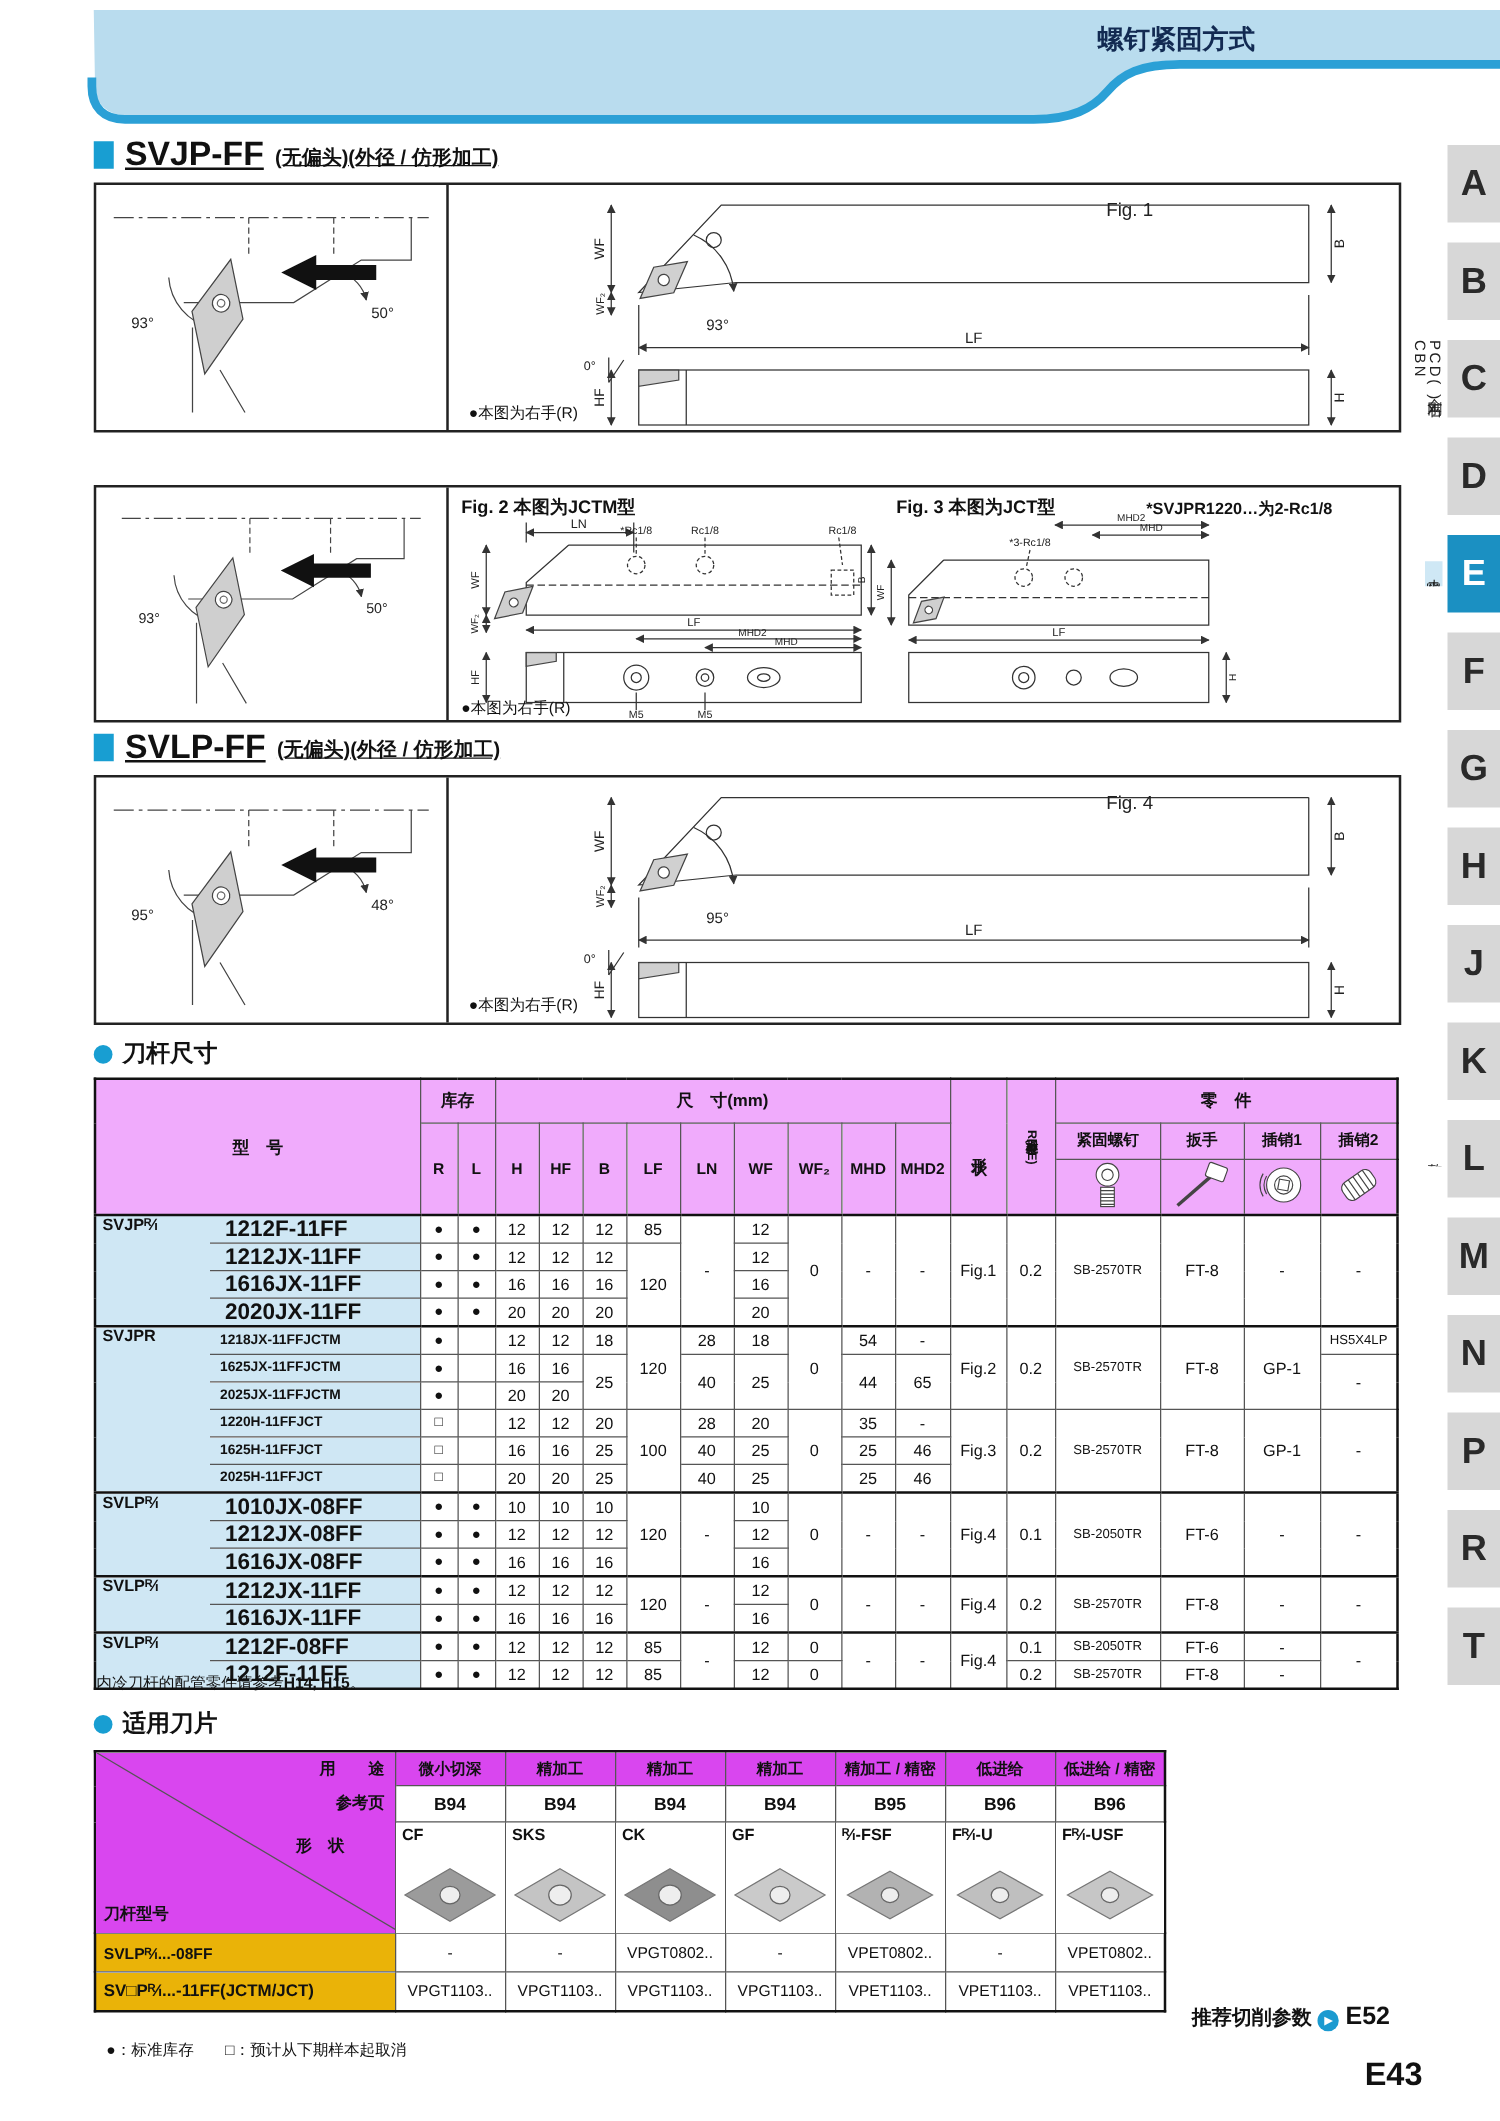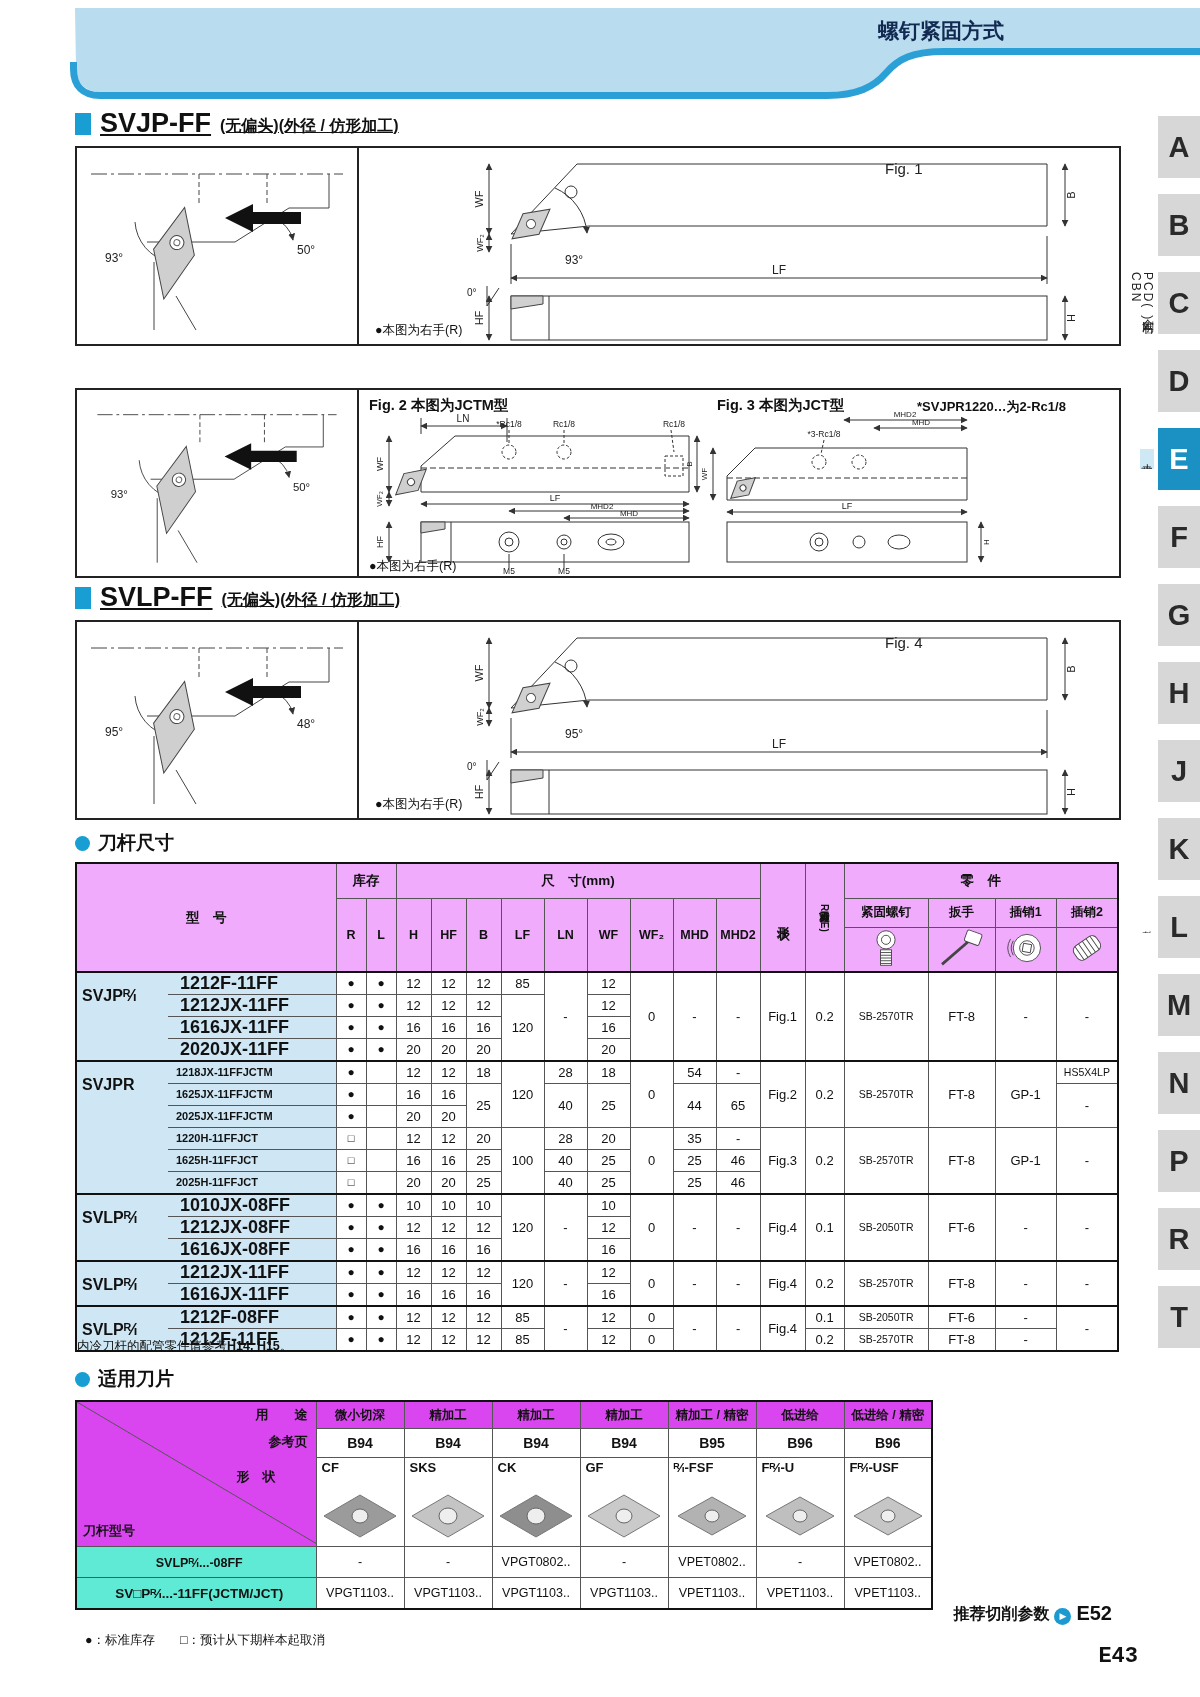--- a/index.html
+++ b/index.html
@@ -31,60 +31,60 @@
             border:2px solid #111;background:#fff;}
   .dim th,.dim td{border:1px solid #555;padding:0;text-align:center;font-size:13px;height:21px;
                   line-height:1.05;overflow:hidden;white-space:nowrap;}
   .dim thead th{background:#f0abfc;font-weight:bold;font-size:13.5px;}
   .dim thead tr.h1 th{height:34px;}
   .dim thead tr.h2 th{height:28px;font-size:12.5px;}
   .dim thead tr.h3 th{height:42px;}
   .dim thead tr:last-child th{border-bottom:2px solid #111;}
   .dim tr.grp td{border-top:2px solid #111;}
   .dim tr.sub td{border-top:1.5px solid #333;}
-  .dim td.pfx{background:#cfe7f4;font-weight:bold;text-align:left;padding-left:5px;font-size:16px;
-              border-right:none;vertical-align:top;padding-top:15px;}
+  .dim td.pfx{background:#cfe7f4;font-weight:bold;text-align:left;padding-left:5px;font-size:13px;
+              border-right:none;vertical-align:top;padding-top:0;}
   .dim td.mdl{background:#cfe7f4;font-weight:bold;text-align:left;padding-left:12px;border-left:none;font-size:18px;}
   .dim td.mdl.sm{font-size:11px;padding-left:8px;}
   .dim td.sm{font-size:10.5px;}
   .dim td.dot{font-size:12px;}
   .dim td.sq{font-size:11px;}
   .vt{writing-mode:vertical-rl;text-orientation:mixed;margin:0 auto;font-size:12.5px;letter-spacing:2px;line-height:1.1;}
   .vt.re{font-size:10px;letter-spacing:0;}
   .dim-note{position:absolute;left:77px;top:1338px;font-size:12.5px;}
   
   table.ins{position:absolute;left:75px;top:1400px;width:856px;border-collapse:collapse;table-layout:fixed;
             border:2px solid #111;background:#fff;}
   .ins td{border:1px solid #555;padding:0;text-align:center;overflow:hidden;}
   .ins tr.iu td{height:26px;background:#d946ef;font-size:12.5px;font-weight:bold;}
   .ins tr.ip td{height:28px;font-size:14px;font-weight:bold;background:#fff;}
   .ins tr.is td{height:88px;background:#fff;position:relative;vertical-align:bottom;}
   .ins tr.ir td{height:30px;font-size:12.5px;}
   .ins td.diag{background:#e2e2e2;position:relative;}
-  .ins td.rl{background:#5eead4;font-weight:bold;text-align:center;padding-left:6px;font-size:15px;white-space:nowrap;}
+  .ins td.rl{background:#eab308;font-weight:bold;text-align:left;padding-left:6px;font-size:15px;white-space:nowrap;}
   .ins tr.ir:last-child td.rl{font-size:13.5px;}
   .diag-lab{position:absolute;font-size:13px;font-weight:bold;}
   .grade{position:absolute;top:2px;left:5px;font-size:13px;font-weight:bold;}
   .ins .dia-wrap{display:block;margin:28px auto 6px auto;width:84px;height:48px;}
   
   .sidebar{position:absolute;left:1120px;top:116px;width:80px;display:flex;flex-direction:column;gap:16px;}
   .sb-item{height:62px;display:flex;align-items:center;justify-content:flex-end;}
   .sb-label{writing-mode:vertical-rl;text-orientation:mixed;font-size:12px;letter-spacing:2px;line-height:1;
             margin-right:4px;color:#222;max-height:96px;overflow:hidden;}
   .sb-letter{width:42px;height:62px;background:#d7d7d7;display:flex;align-items:center;justify-content:center;
              font-size:29px;font-weight:bold;color:#2a2a2a;flex:none;}
   .sb-item.active .sb-letter{background:#1b90c2;color:#fff;}
   .sb-item.active .sb-label{background:#cfe8f5;padding:5px 1px;}
   
   .reco{position:absolute;top:1602px;right:88px;font-size:16px;font-weight:bold;display:flex;align-items:flex-end;gap:5px;}
   .reco .pg{font-size:20px;}
   .goarrow{display:inline-block;width:17px;height:17px;border-radius:50%;background:#1b9ad0;color:#fff;
            font-size:9px;line-height:17px;text-align:center;}
   .legend{position:absolute;left:85px;top:1632px;font-size:12.5px;}
-  .pageno{position:absolute;right:62px;top:1644px;font-size:22px;font-weight:bold;font-family:Liberation Mono, monospace;}
+  .pageno{position:absolute;right:62px;top:1644px;font-size:26px;font-weight:bold;}
 </style>
 </head>
 <body>
 
 <div class="page">
 
   <svg class="abs" style="left:0;top:0" width="1200" height="108" viewBox="0 0 1200 108">
     <path d="M75,8 H1200 V48 H945 C915,48 901,56 889,70 C877,84 860,92 830,92 H100 C86,92 76,83 76,68 Z" fill="#b9dcee"></path>
     <path d="M1200,51.5 H944 C912,51.5 898,59 886,73 C874,87 857,95.5 827,95.5 H100 C83,95.5 73.5,86 73.5,69 V62" stroke="#2ba0d6" stroke-width="7" fill="none"></path>
   </svg>

